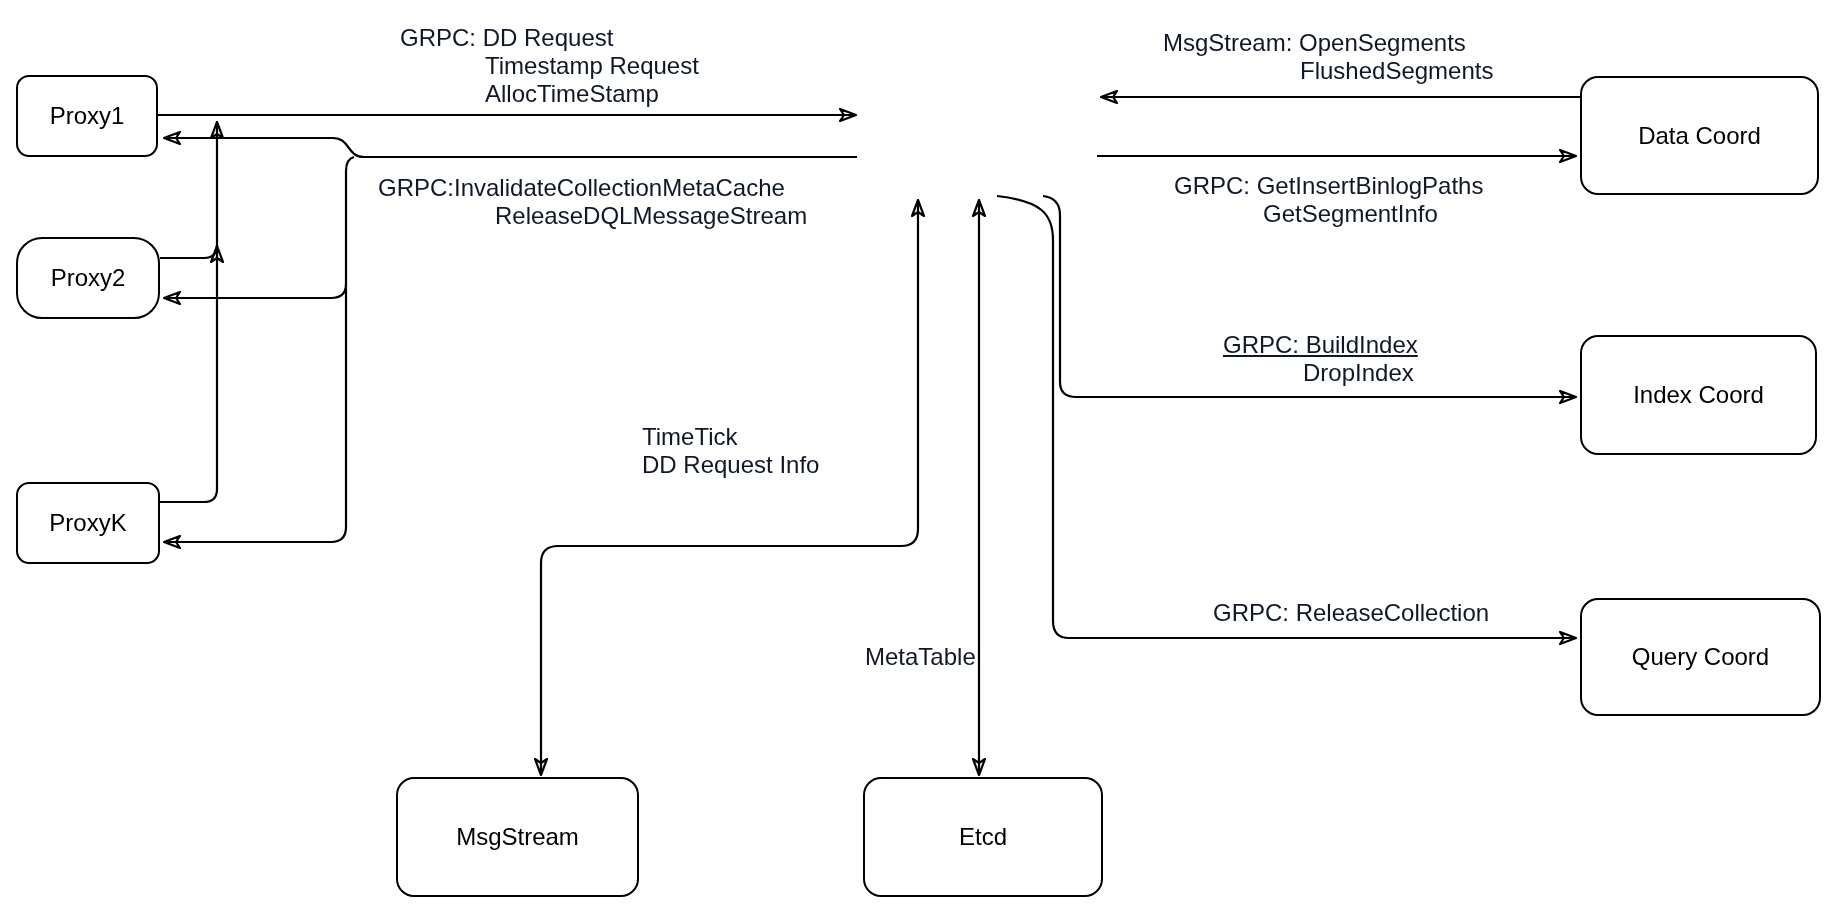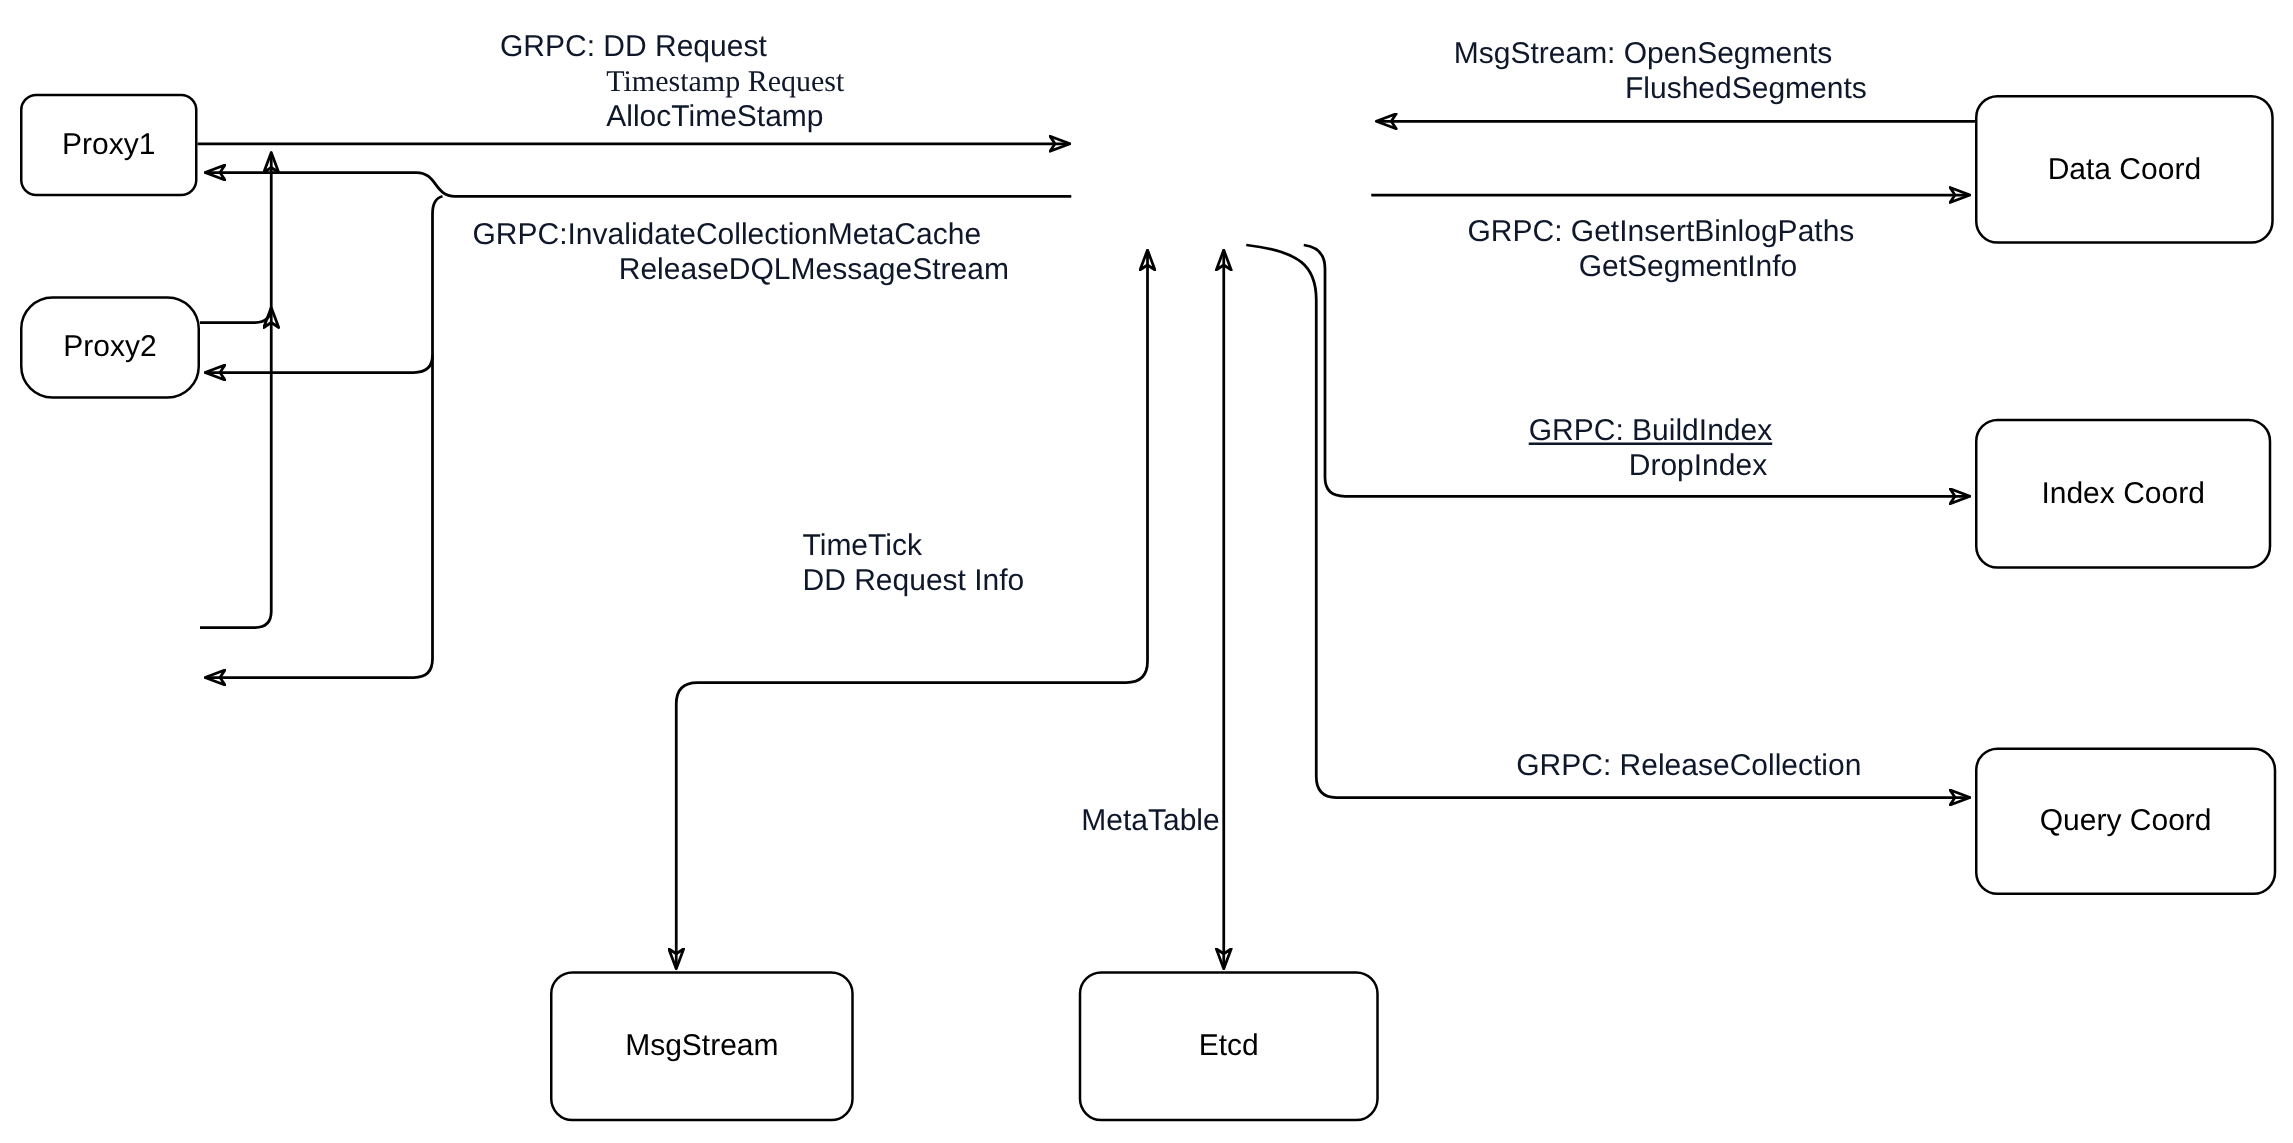--- a/index.html
+++ b/index.html
@@ -53,28 +53,29 @@
 
     <path d="M1097,156 H1575" marker-end="url(#arr)"></path>
 
     <path d="M1043,196 Q1060,198 1060,215 V382 Q1060,397 1076,397 H1575" marker-end="url(#arr)"></path>
 
     <path d="M997,196 C1040,201 1053,213 1053,240 V621 Q1053,638 1069,638 H1575" marker-end="url(#arr)"></path>
   </svg>
 
   <div class="node sm" style="left:16px;  top:75px;  width:142px; height:82px;">Proxy1</div>
   <div class="node sm" style="left:16px;  top:237px; width:144px; height:82px;border-radius:26px;">Proxy2</div>
+  <div class="node sm" style="left:16px;  top:482px; width:144px; height:82px;">ProxyK</div>
   <div class="node lg" style="left:1580px;top:76px;  width:239px; height:119px;">Data Coord</div>
   <div class="node lg" style="left:1580px;top:335px; width:237px; height:120px;">Index Coord</div>
   <div class="node lg" style="left:1580px;top:598px; width:241px; height:118px;">Query Coord</div>
-  <div class="node lg" style="left:440px; top:777px; width:243px; height:120px;">MsgStream</div>
+  <div class="node lg" style="left:396px; top:777px; width:243px; height:120px;">MsgStream</div>
   <div class="node lg" style="left:863px; top:777px; width:240px; height:120px;">Etcd</div>
 
   <div class="elabel" style="left:400px; top:24px;">GRPC: DD Request</div>
-  <div class="elabel" style="left:485px; top:52px;font-family:Liberation Serif, serif;">Timestamp Request</div>
+  <div class="elabel" style="left:485px; top:52px;">Timestamp Request</div>
   <div class="elabel" style="left:485px; top:80px;">AllocTimeStamp</div>
 
   <div class="elabel" style="left:378px; top:174px;">GRPC:InvalidateCollectionMetaCache</div>
   <div class="elabel" style="left:456px; top:202px;margin-left:39px;">ReleaseDQLMessageStream</div>
 
   <div class="elabel" style="left:1163px; top:29px;">MsgStream: OpenSegments</div>
   <div class="elabel" style="left:1300px; top:57px;">FlushedSegments</div>
 
   <div class="elabel" style="left:1174px; top:172px;">GRPC: GetInsertBinlogPaths</div>
   <div class="elabel" style="left:1263px; top:200px;">GetSegmentInfo</div>

